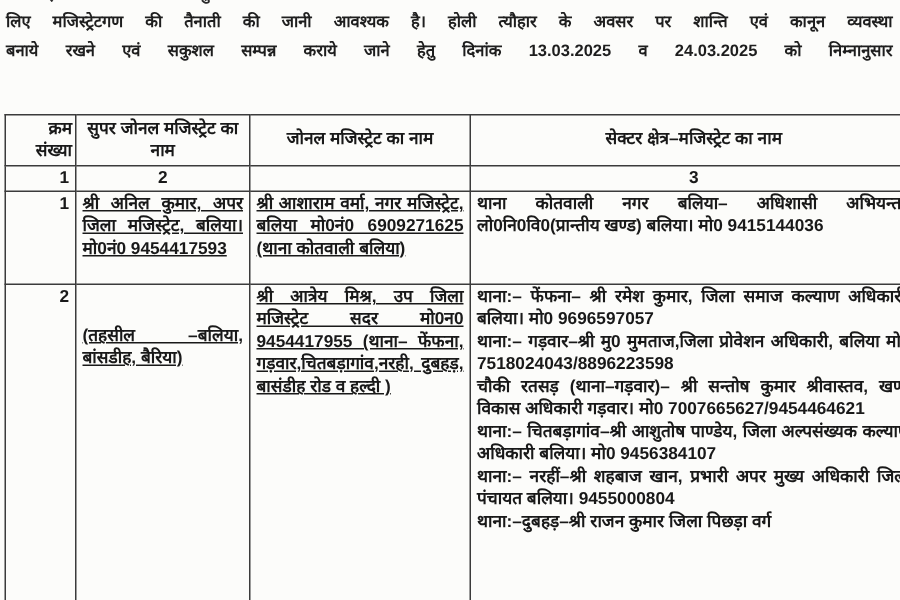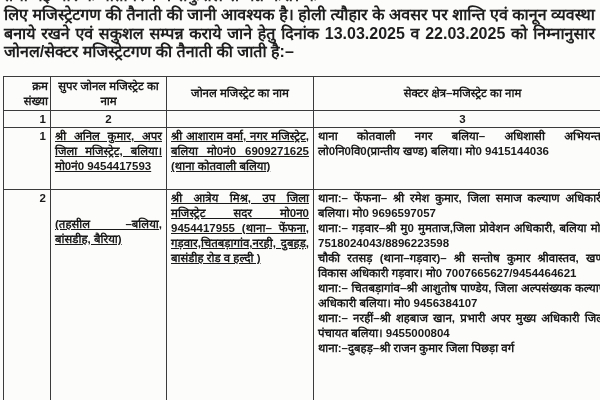--- a/index.html
+++ b/index.html
@@ -8,21 +8,21 @@
     background:#f6f6f4;
     font-family:"Liberation Sans","DejaVu Sans",sans-serif;
   }
   .page{
     position:relative;width:600px;height:400px;overflow:hidden;
     background:#fcfcfa;color:#1c1c1c;
   }
   
   .intro{
     position:absolute;top:0;left:4px;right:5px;
-    font-size:16px;line-height:18.5px;font-weight:600;color:#1e1e1e;
+    font-size:11px;line-height:18.5px;font-weight:600;color:#1e1e1e;
   }
   .clip-line{height:6px;overflow:hidden;}
   .clip-line .inner{display:block;margin-top:-13px;white-space:nowrap;letter-spacing:.5px;color:#2a2a2a;}
   .intro .l{white-space:nowrap;}
   .intro .l.just{text-align:justify;text-align-last:justify;white-space:normal;}
   
   .tbl{
     position:absolute;top:76px;left:3px;
     border-collapse:collapse;table-layout:fixed;
     width:594px;
@@ -50,22 +50,21 @@
 </head>
 <body>
 
 <div class="page">
 
   <div class="intro">
     <div class="clip-line">
       <span class="inner">तथा गई चार के वातावरण में सकुशल सम्पन्न करा। के</span>
     </div>
     <div class="l just">लिए मजिस्ट्रेटगण की तैनाती की जानी आवश्यक है। होली त्यौहार के अवसर पर शान्ति एवं कानून व्यवस्था</div>
-    <div class="l just">बनाये रखने एवं सकुशल सम्पन्न कराये जाने हेतु दिनांक 13.03.2025 व 22.03.2025 को  निम्नानुसार</div>
-    <div class="l">जोनल/सेक्टर मजिस्ट्रेटगण की तैनाती की जाती है:–</div>
+    <div class="l just">बनाये रखने एवं सकुशल सम्पन्न कराये जाने हेतु दिनांक 13.03.2025 व 24.03.2025 को  निम्नानुसार</div>
   </div>
 
   <table class="tbl">
     <tbody>
         <tr class="r-head">
       <td class="c1">क्रम संख्या</td>
       <td class="c2">सुपर जोनल मजिस्ट्रेट का नाम</td>
       <td class="c3">जोनल मजिस्ट्रेट का नाम</td>
       <td class="c4">सेक्टर क्षेत्र–मजिस्ट्रेट का नाम</td>
     </tr>

